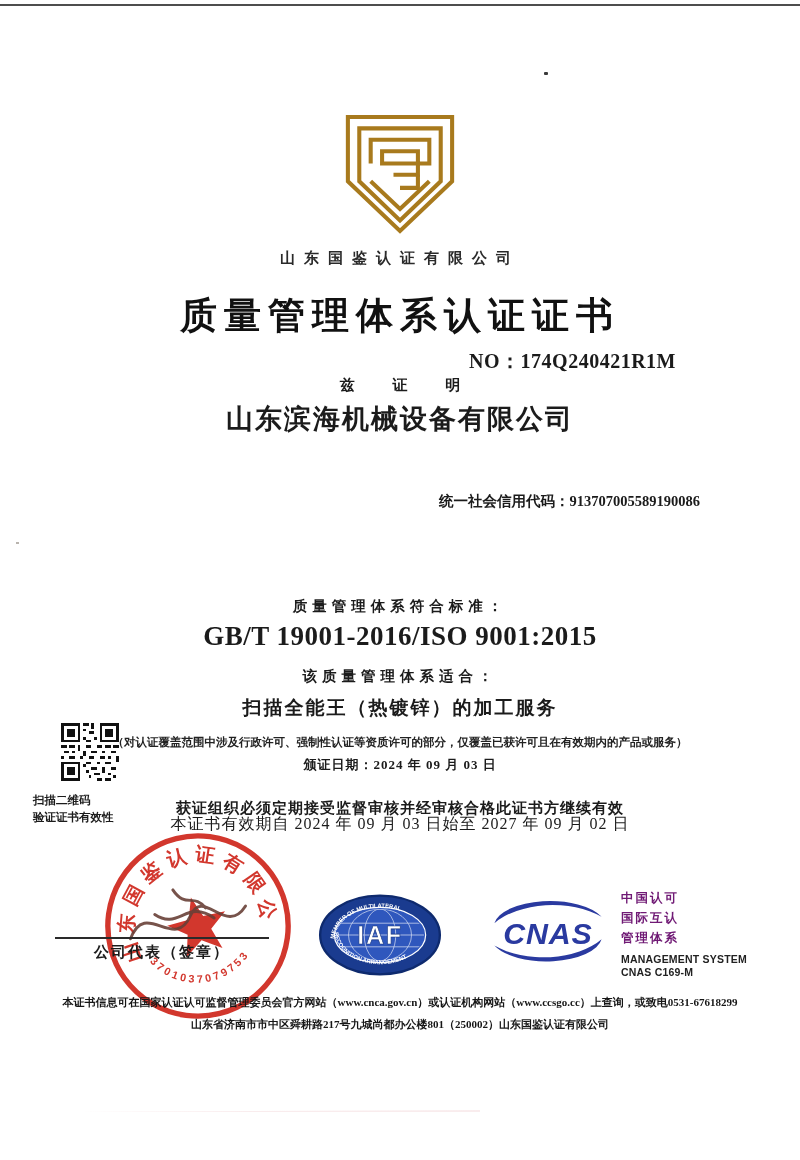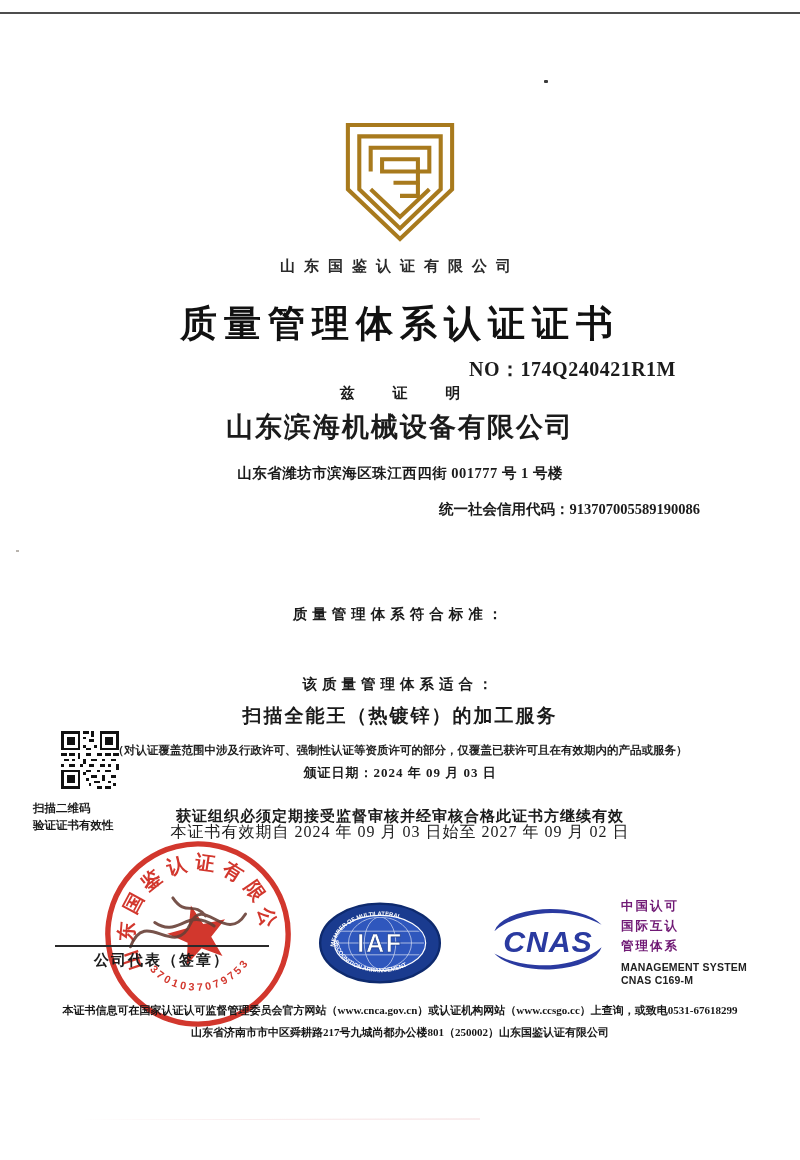--- a/index.html
+++ b/index.html
@@ -1,18 +1,18 @@
 <!DOCTYPE html>
 <html><head>
 <meta charset="utf-8">
 <style>
   * { margin:0; padding:0; box-sizing:border-box; }
   html,body { background:#ffffff; }
   .page {
-    position:relative; width:800px; height:1108px; margin:12px auto;
+    position:relative; width:800px; height:1108px; margin:4px auto;
     background:#ffffff; overflow:hidden; color:#1b1b1b;
     font-family:"Liberation Sans", sans-serif;
   }
   .abs { position:absolute; }
   .ctr { left:0; width:800px; text-align:center; }
   .serif { font-family:"Liberation Serif", serif; }
 
   .scan-edge-top { left:0; top:0; width:800px; height:2px; background:#2f2f2f; opacity:.85; }
   .speck1 { left:544px; top:68px; width:4px; height:3px; background:#3a3a3a; border-radius:1px; }
   .speck2 { left:16px; top:538px; width:3px; height:2px; background:#b9b4ae; }
@@ -82,24 +82,24 @@
         <path d="M92,76 V92 H70"></path>
       </g>
     </svg>
   </div>
 
   <div class="abs ctr serif certifier">山东国鉴认证有限公司</div>
   <div class="abs ctr serif title">质量管理体系认证证书</div>
   <div class="abs serif cert-no">NO：174Q240421R1M</div>
   <div class="abs ctr serif declare">兹 证 明</div>
   <div class="abs ctr serif company">山东滨海机械设备有限公司</div>
-  <div class="abs ctr serif address">山东省潍坊市滨海区珠江西四街 001777 号 1 号楼</div>
   <div class="abs serif credit">统一社会信用代码：913707005589190086</div>
 
   <div class="abs ctr serif std-intro">质量管理体系符合标准：</div>
+  <div class="abs ctr serif standard">GB/T 19001-2016/ISO 9001:2015</div>
   <div class="abs ctr serif scope-intro">该质量管理体系适合：</div>
   <div class="abs ctr serif scope">扫描全能王（热镀锌）的加工服务</div>
   <div class="abs ctr serif note">（对认证覆盖范围中涉及行政许可、强制性认证等资质许可的部分，仅覆盖已获许可且在有效期内的产品或服务）</div>
   <div class="abs ctr serif date1">颁证日期：2024 年 09 月 03 日</div>
   <div class="abs ctr serif date2">本证书有效期自 2024 年 09 月 03 日始至 2027 年 09 月 02 日</div>
   <div class="abs ctr serif date3">获证组织必须定期接受监督审核并经审核合格此证书方继续有效</div>
 
   <div class="abs qr-wrap">
     <svg viewBox="0 0 21 21" width="58" height="58" shape-rendering="crispEdges">
       <rect x="0" y="0" width="21" height="21" fill="#fff"></rect>

